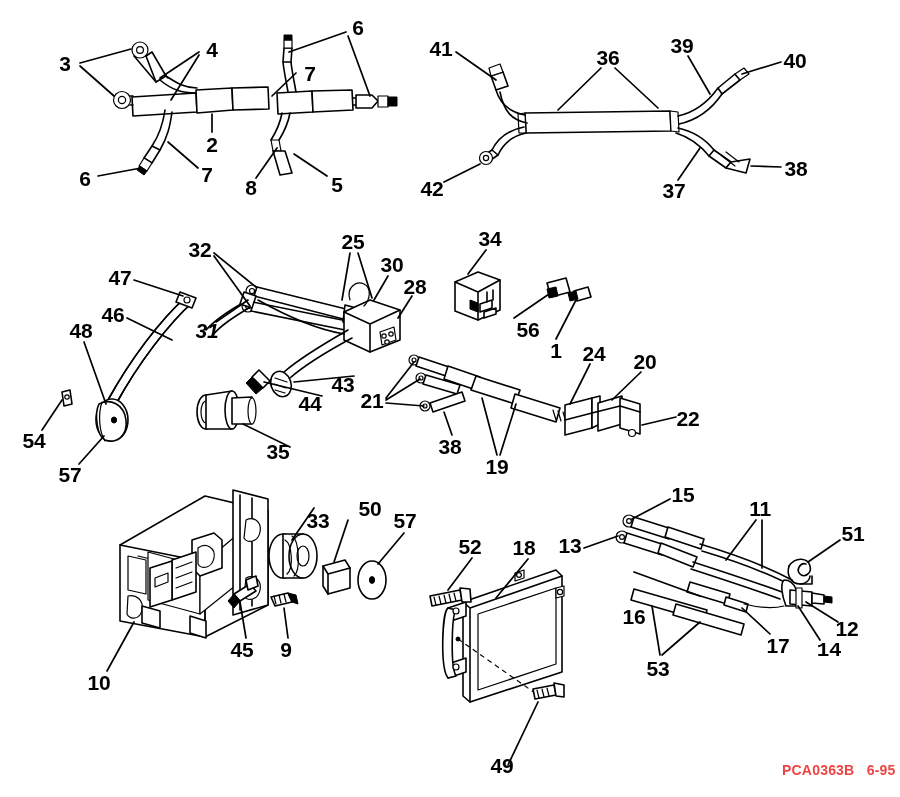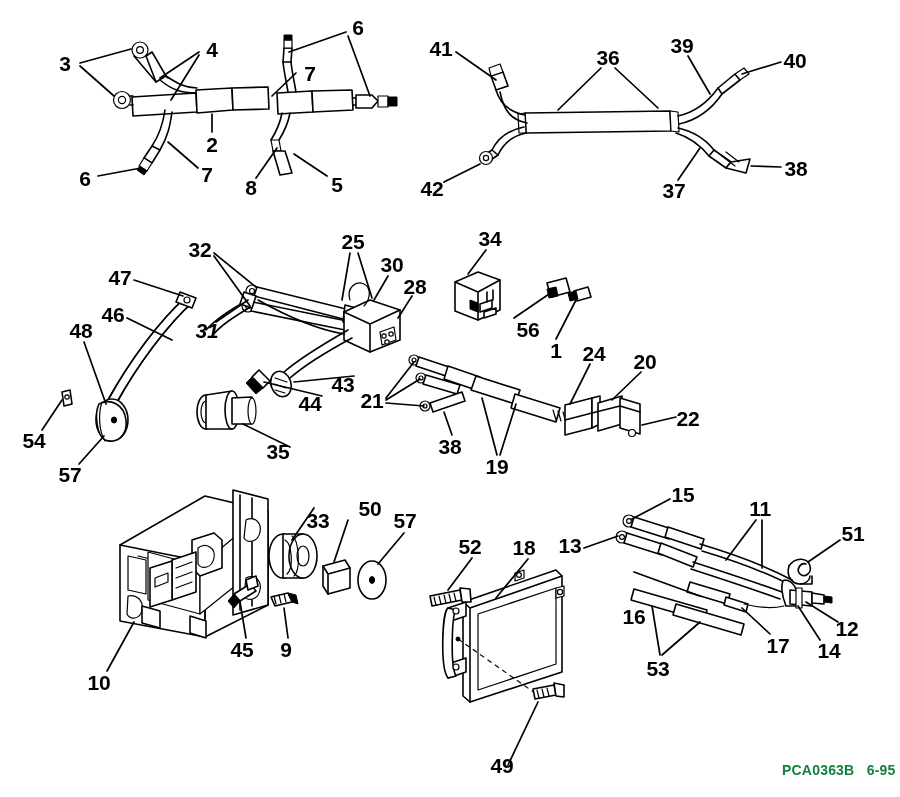--- a/index.html
+++ b/index.html
@@ -33,21 +33,21 @@
     color: #000000;
     white-space: nowrap;
     transform: translate(-50%, -50%);
     letter-spacing: -0.3px;
   }
   #footer-code {
     position: absolute;
     font-family: "Liberation Sans", sans-serif;
     font-weight: bold;
     font-size: 14px;
-    color: #15803d;
+    color: #ef4444;
     white-space: pre;
     letter-spacing: 0.2px;
   }
 </style>
 </head>
 <body>
 
 <div id="diagram-root">
 
   <svg id="art-layer" viewBox="0 0 900 797" xmlns="http://www.w3.org/2000/svg">
@@ -407,21 +407,21 @@
       <div class="callout" style="left: 760px; top: 508px;">11</div>
       <div class="callout" style="left: 853px; top: 533px;">51</div>
       <div class="callout" style="left: 318px; top: 496px; margin-top: 24px;">33</div>
       <div class="callout" style="left: 351px; top: 508px; margin-left: 19px;">50</div>
       <div class="callout" style="left: 405px; top: 520px;">57</div>
       <div class="callout" style="left: 470px; top: 546px;">52</div>
       <div class="callout" style="left: 524px; top: 547px;">18</div>
       <div class="callout" style="left: 570px; top: 545px;">13</div>
       <div class="callout" style="left: 634px; top: 568px; margin-top: 48px;">16</div>
       <div class="callout" style="left: 847px; top: 628px;">12</div>
-      <div class="callout" style="left: 829px; top: 650px;">14</div>
+      <div class="callout" style="left: 829px; top: 650px; font-family: Liberation Mono, monospace;">14</div>
       <div class="callout" style="left: 778px; top: 645px;">17</div>
       <div class="callout" style="left: 658px; top: 668px;">53</div>
       <div class="callout" style="left: 242px; top: 649px;">45</div>
       <div class="callout" style="left: 286px; top: 649px;">9</div>
       <div class="callout" style="left: 99px; top: 682px;">10</div>
       <div class="callout" style="left: 502px; top: 765px;">49</div>
     </div>
 
   <svg id="leader-layer" style="position:absolute;left:0;top:0;width:900px;height:797px;pointer-events:none;" viewBox="0 0 900 797" xmlns="http://www.w3.org/2000/svg">
     <g fill="none" stroke="#000" stroke-width="1.7" stroke-linecap="round">

